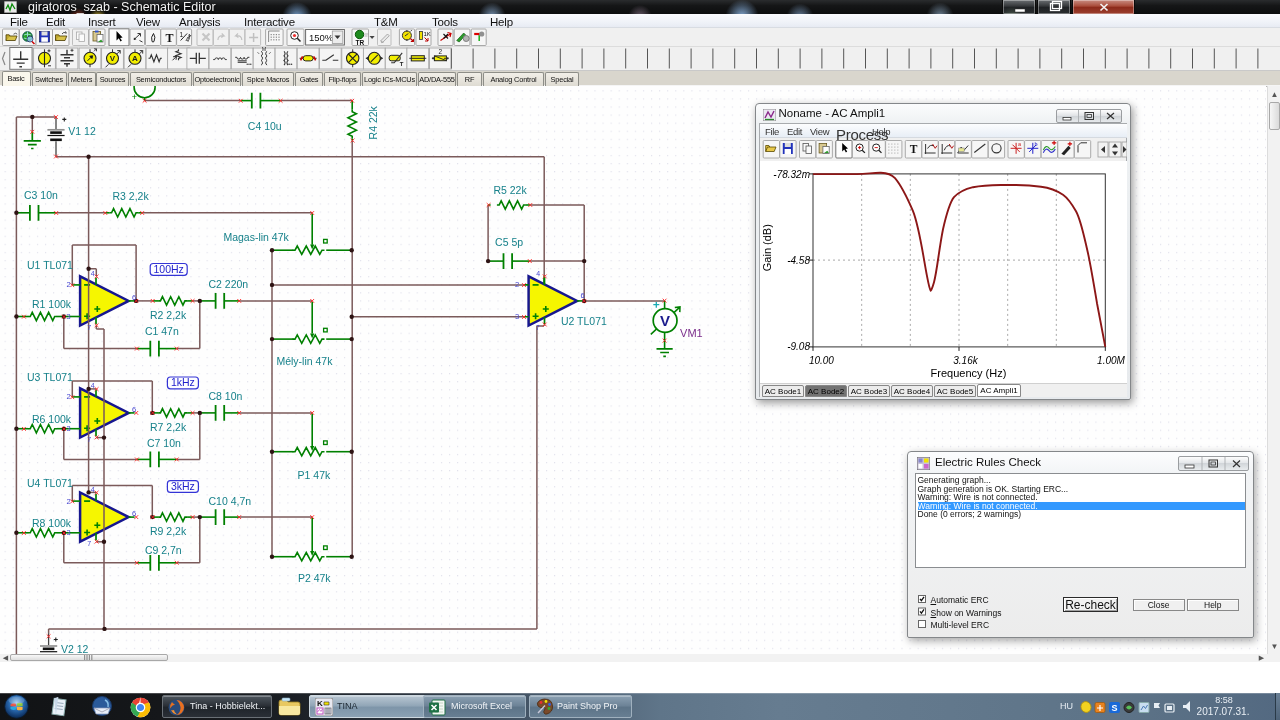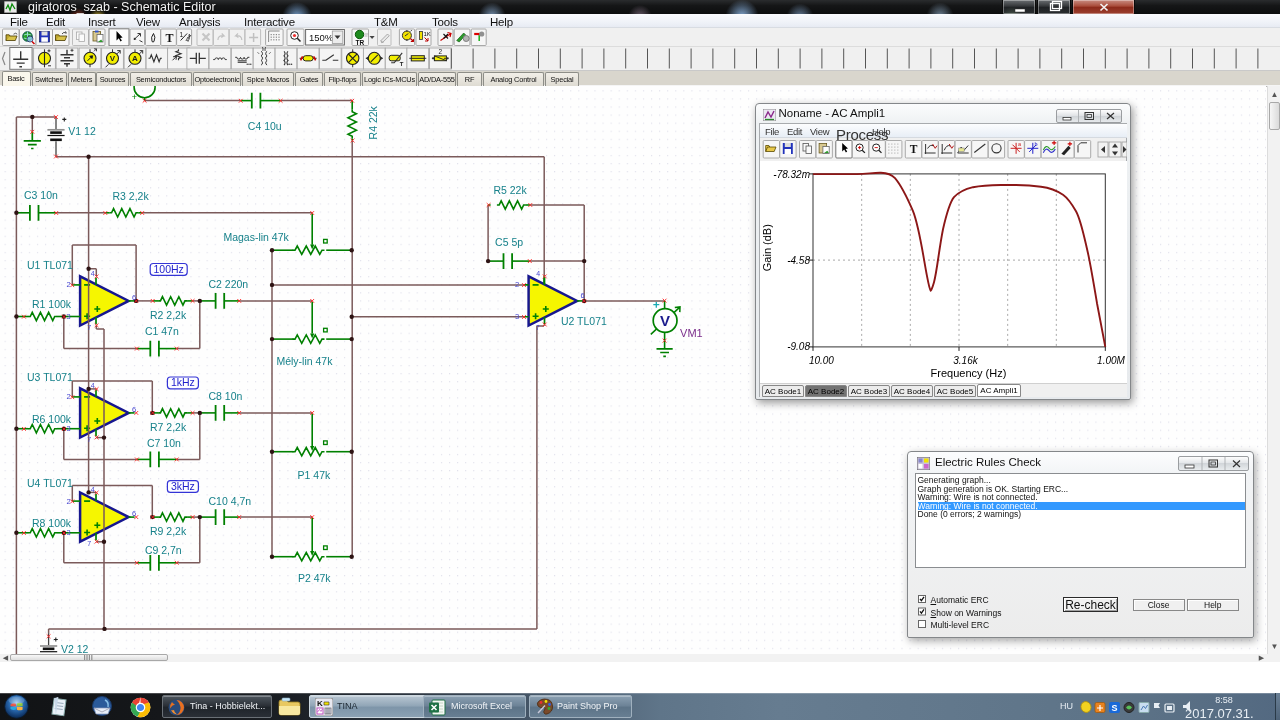--- a/index.html
+++ b/index.html
@@ -1092,15 +1092,15 @@
   <rect x="59" y="2.5" width="10" height="10" rx="1" fill="#c8ddf0" stroke="#8aa"></rect>
         <path d="M61 10 l2.5 -4 l2 2.5 l2 -3.5" stroke="#4a7ab5" stroke-width="1" fill="none"></path>
   <path d="M74 13 V3 h6 l-1.5 2.5 L80 8 h-6" fill="#e8eef4"></path>
   <rect x="85" y="4" width="9" height="8" rx="1" fill="none" stroke="#e8eef4" stroke-width="1.2"></rect>
         <rect x="87" y="6" width="5" height="4" fill="#e8eef4"></rect>
  </svg>
  <svg class="abs" style="left:1182px;top:7px" width="12" height="13">
         <path d="M1 5 h3 l4 -4 v11 l-4 -4 h-3 z" fill="#e8eef4"></path>
       </svg>
  <div class="abs" style="left:1196px;top:2.5px;width:56px;font-size:9px;color:#e8eef4;text-align:center">8:58</div>
- <div class="abs" style="left:1185px;top:13.5px;width:76px;font-size:13px;color:#e8eef4;">2017.07.31.</div>
+ <div class="abs" style="left:1185px;top:13.5px;width:76px;font-size:10px;color:#e8eef4;text-align:center">2017.07.31.</div>
  <div class="abs" style="left:1274.5px;top:0;width:5.5px;height:27.4px;background:linear-gradient(180deg,#6a8096,#4d6278);border-left:1px solid #2a3a48"></div>
 </div>
 </div>
 </body></html>

